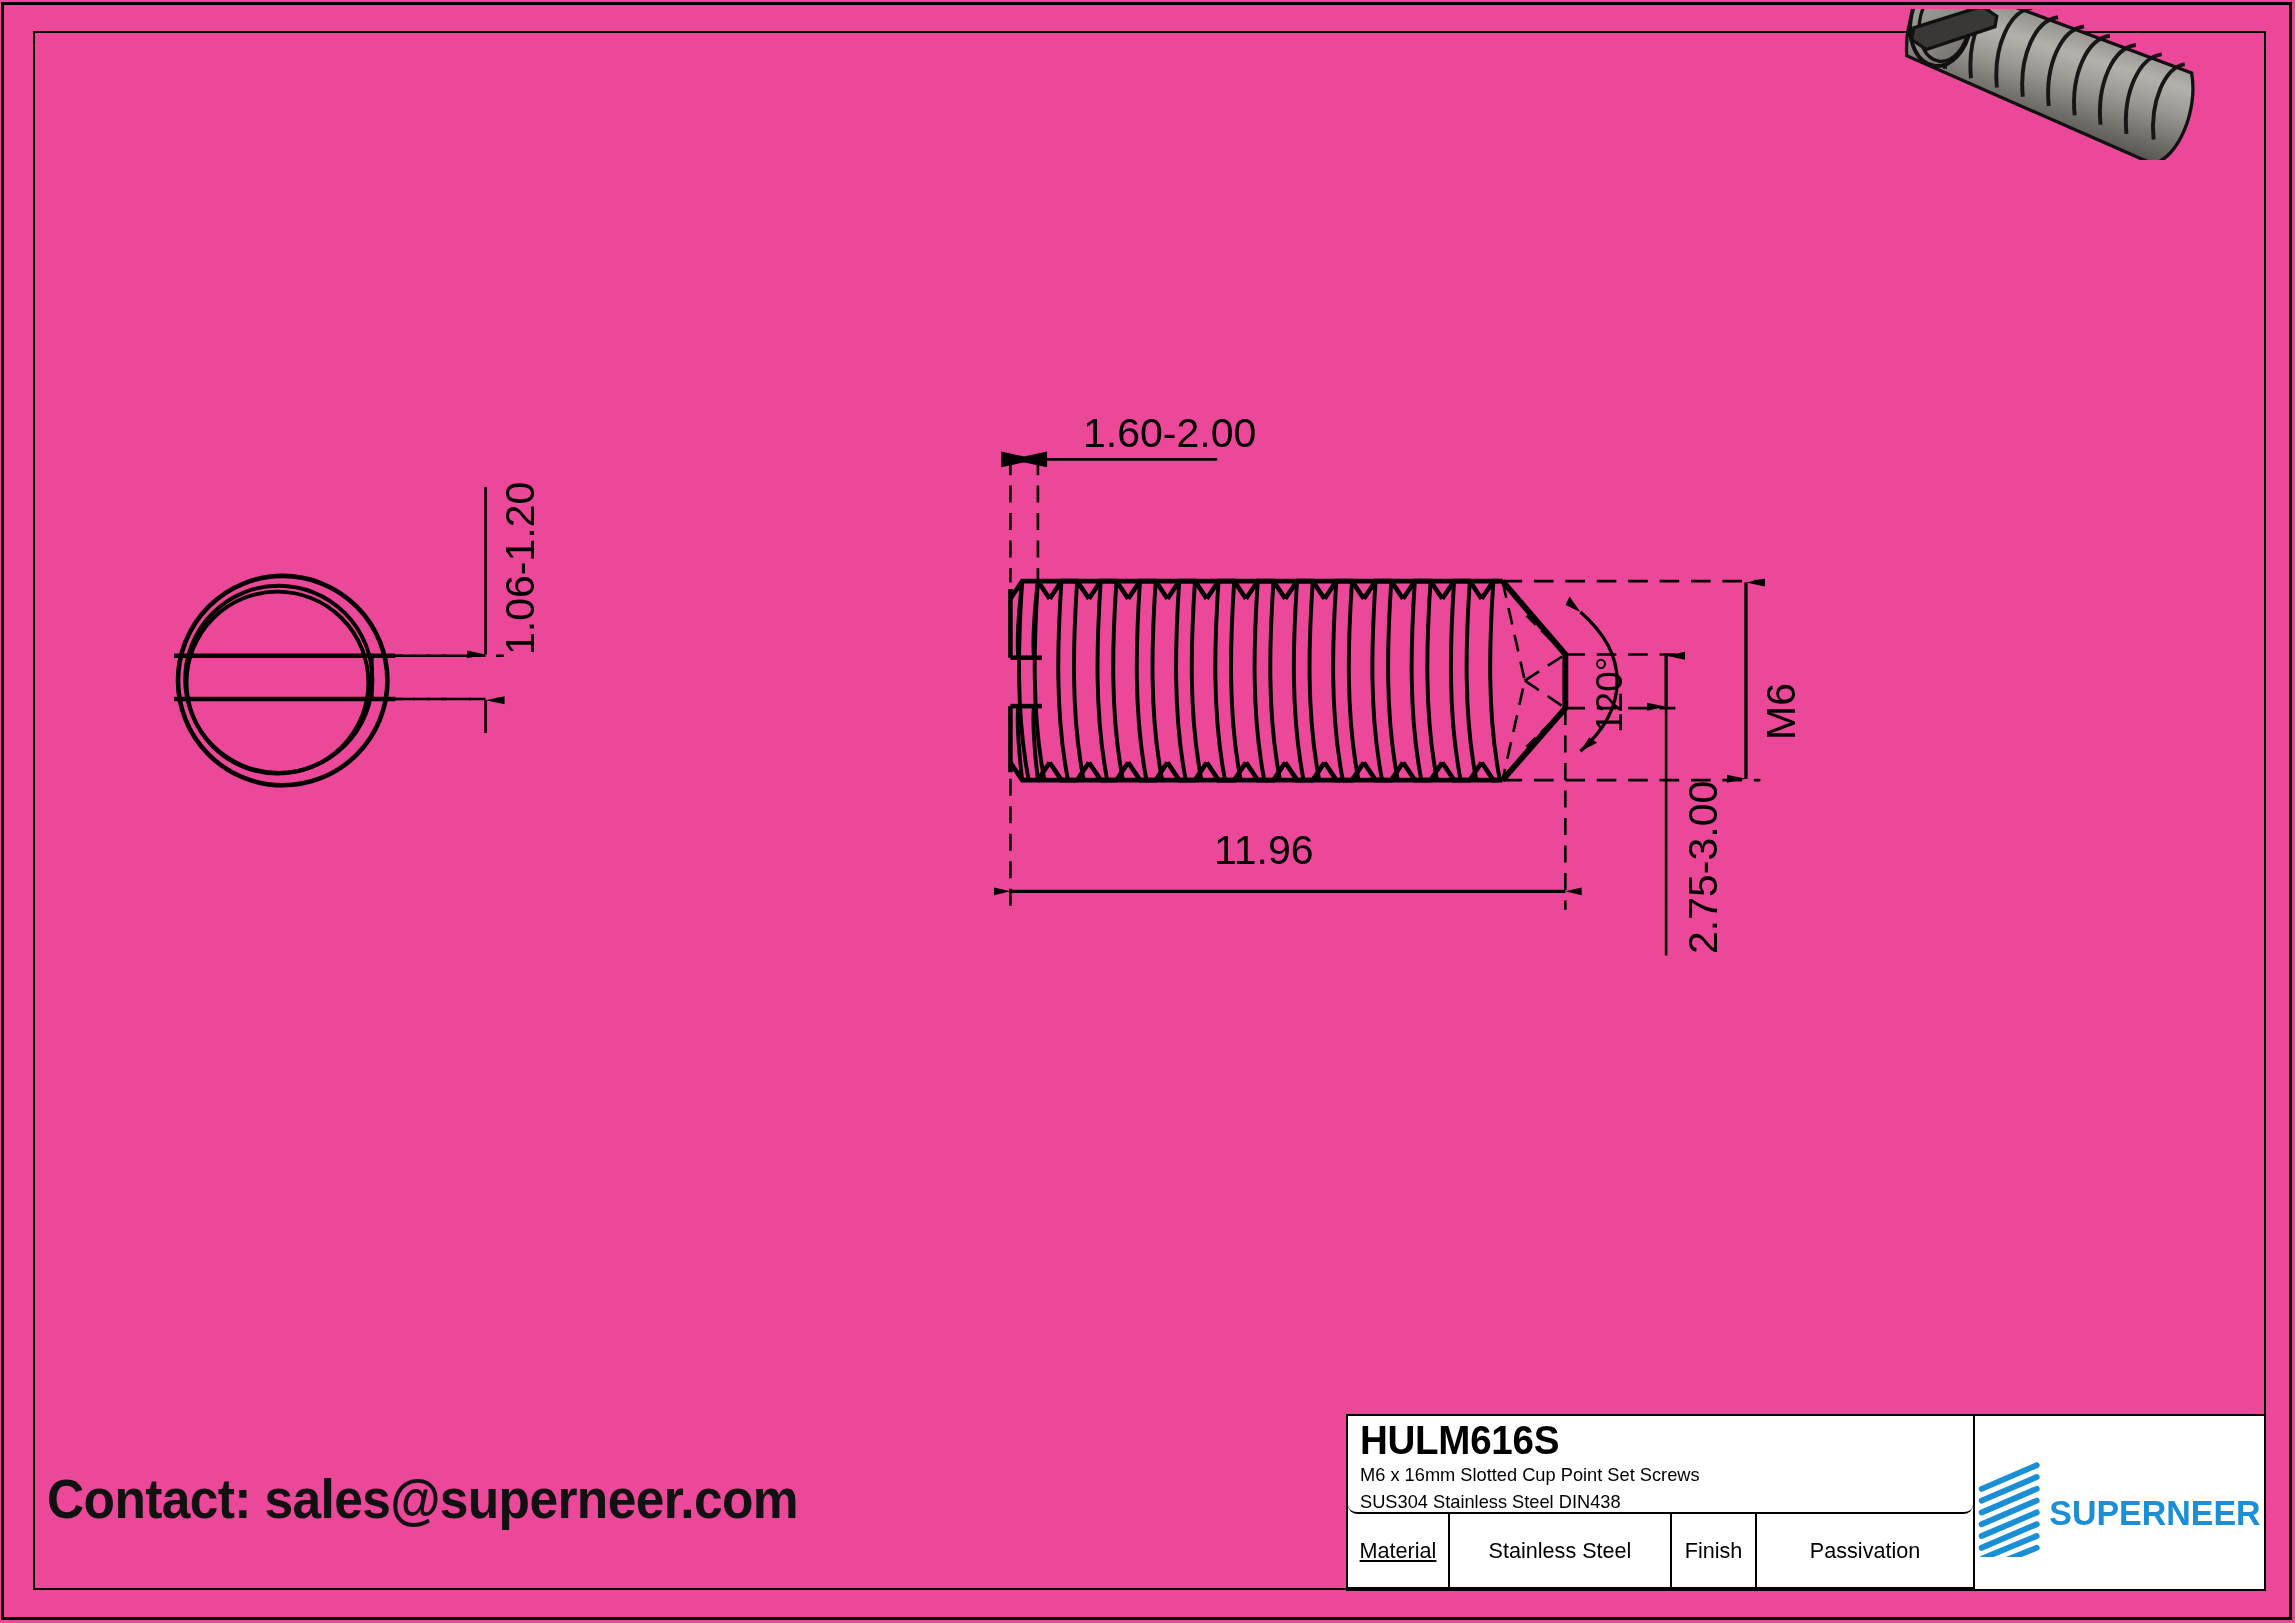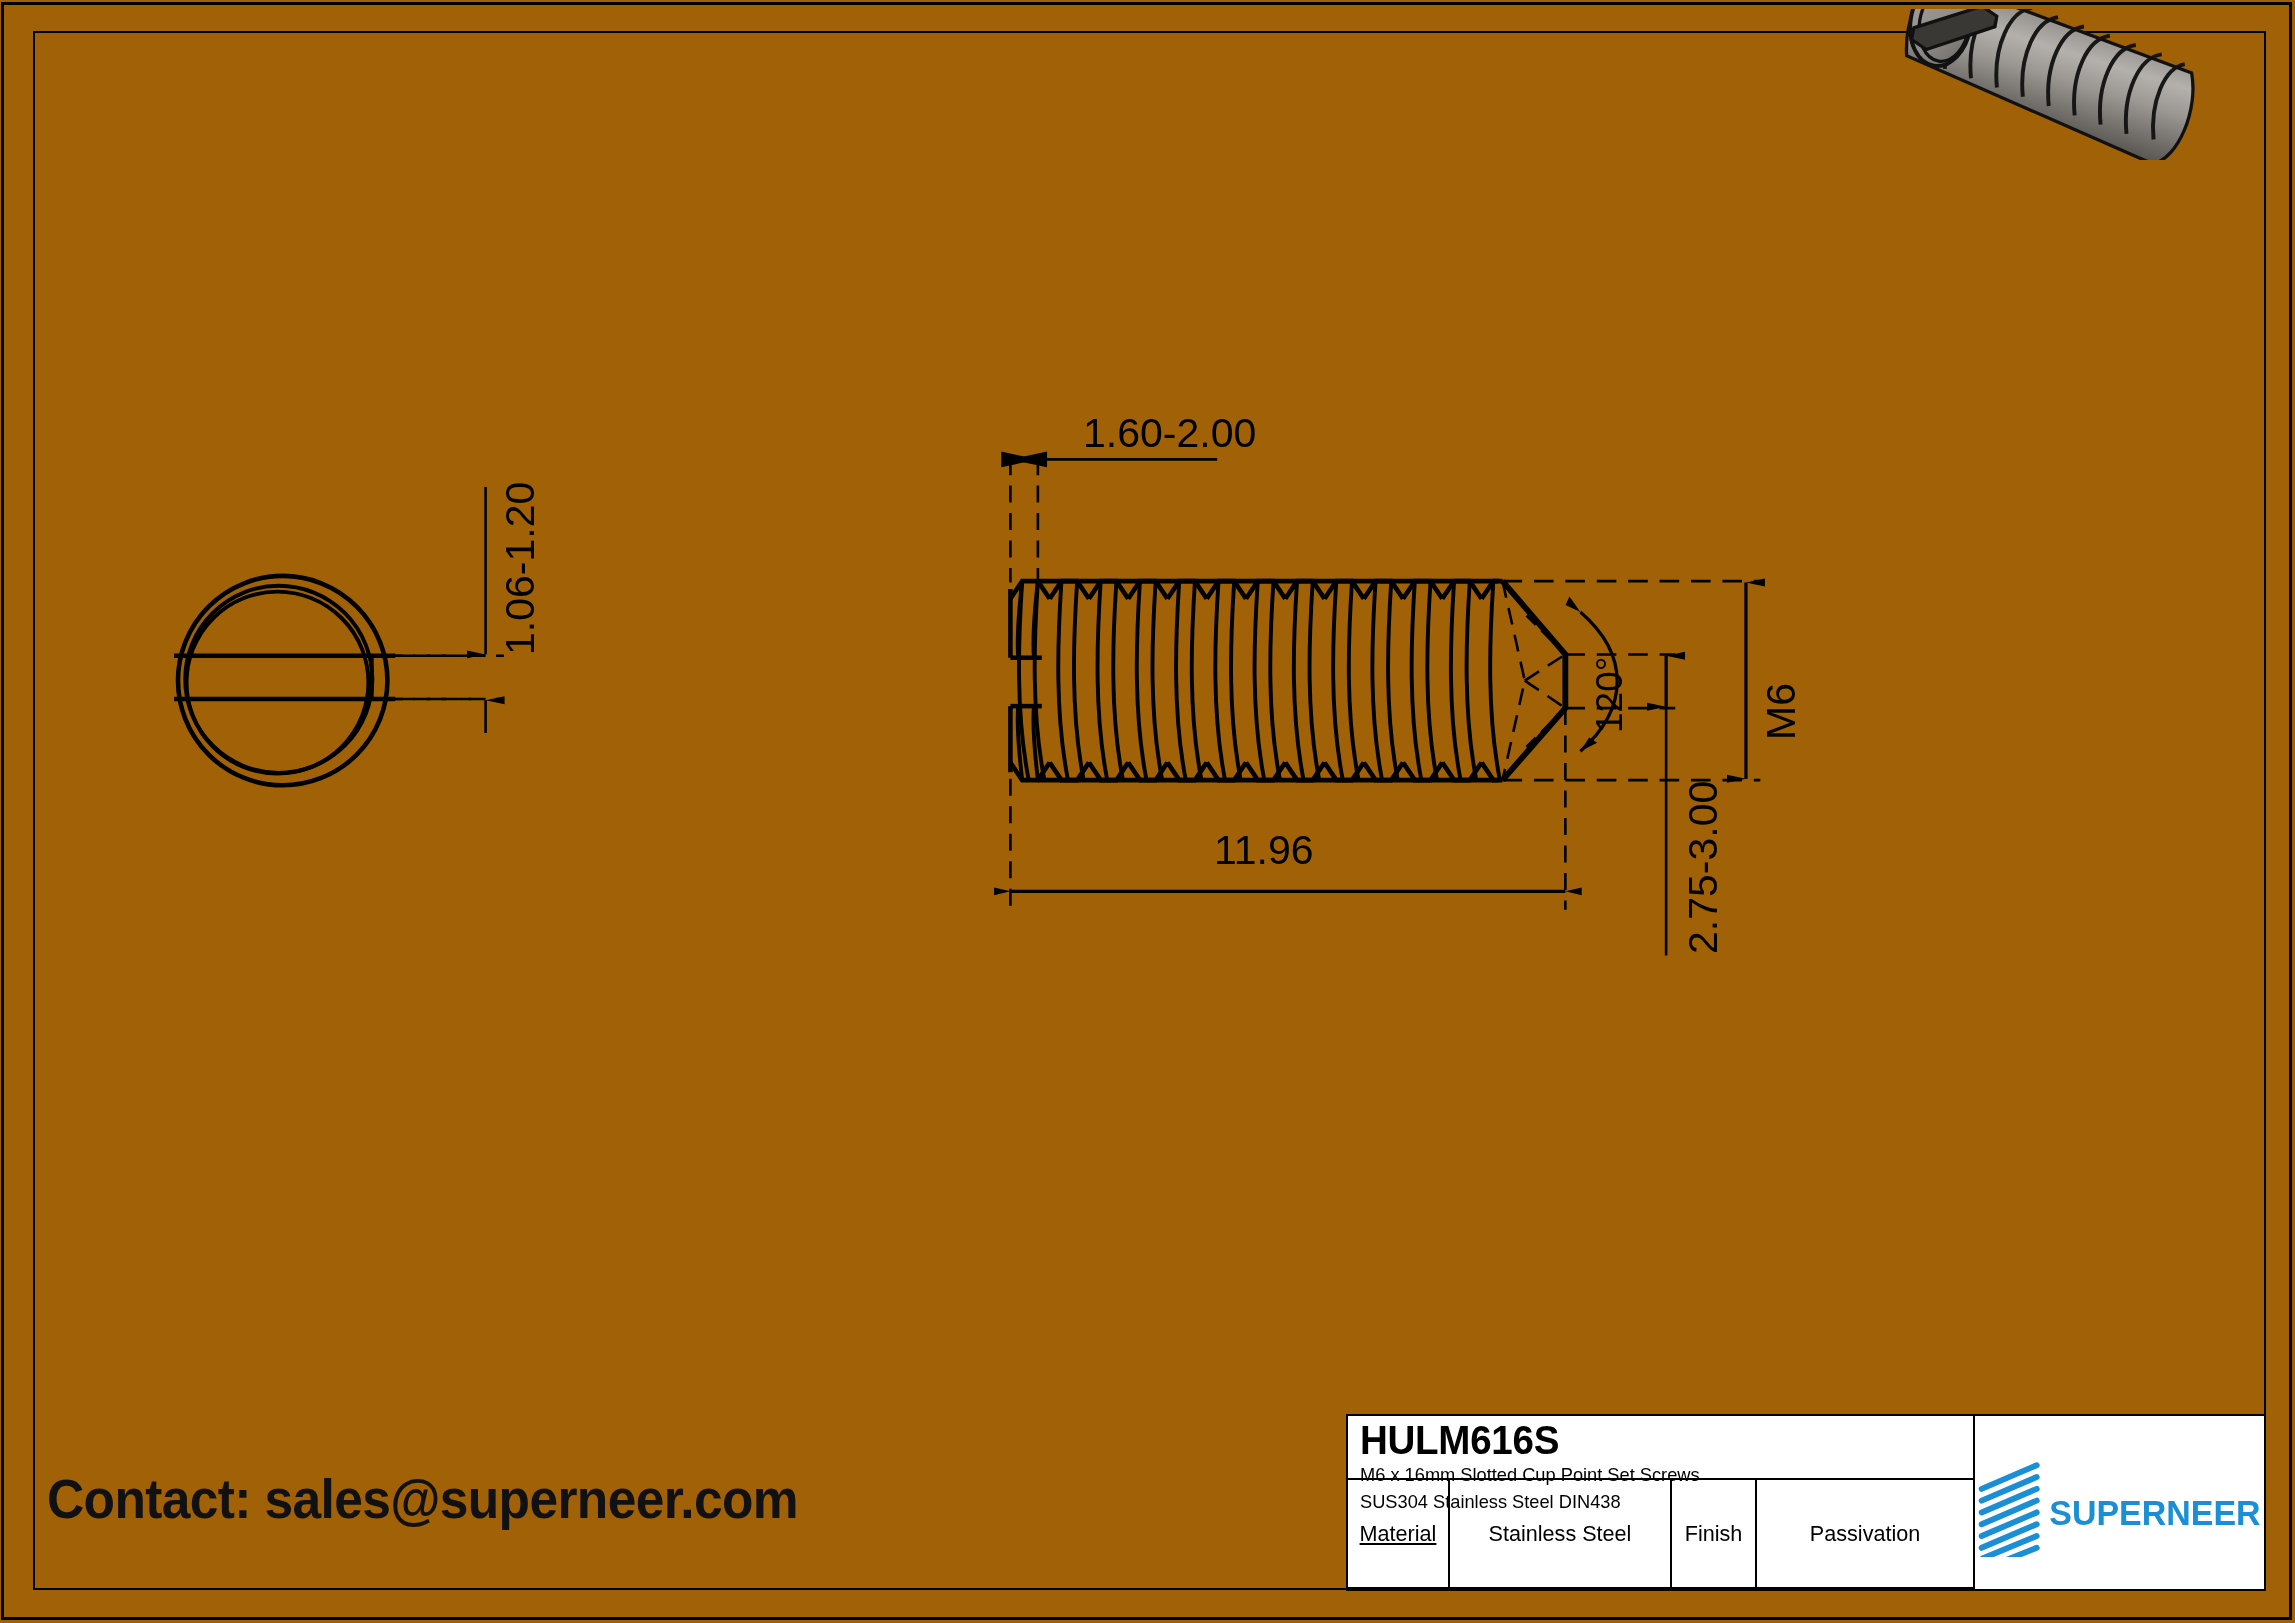--- a/index.html
+++ b/index.html
@@ -8,21 +8,21 @@
     padding: 0;
     background: #ffffff;
   }
   body {
     font-family: "Liberation Sans", sans-serif;
   }
   #sheet {
     position: relative;
     width: 2295px;
     height: 1623px;
-    background: #a16207;
+    background: #ec4899;
     overflow: hidden;
   }
   
   .outer-border {
     position: absolute;
     left: 1.3px; top: 2px;
     width: 2291px; height: 1618px;
     border: 3.3px solid #000;
     box-sizing: border-box;
   }
@@ -84,24 +84,25 @@
     background: #fff;
   }
   .tb-left {
     width: 660px;
     display: flex;
     flex-direction: column;
     border-right: 2.6px solid #000;
     box-sizing: border-box;
   }
   .tb-head {
-    height: 64px;
+    height: 98px;
     padding: 3.9px 0 0 11.8px;
     box-sizing: border-box;
     border-bottom: 2.6px solid #000;
+    border-radius: 9px;
   }
   .tb-partno {
     font-size: 41px;
     font-weight: bold;
     line-height: 1.0;
     letter-spacing: -0.3px;
     transform: scaleX(0.94);
     transform-origin: 0 0;
     white-space: nowrap;
   }

